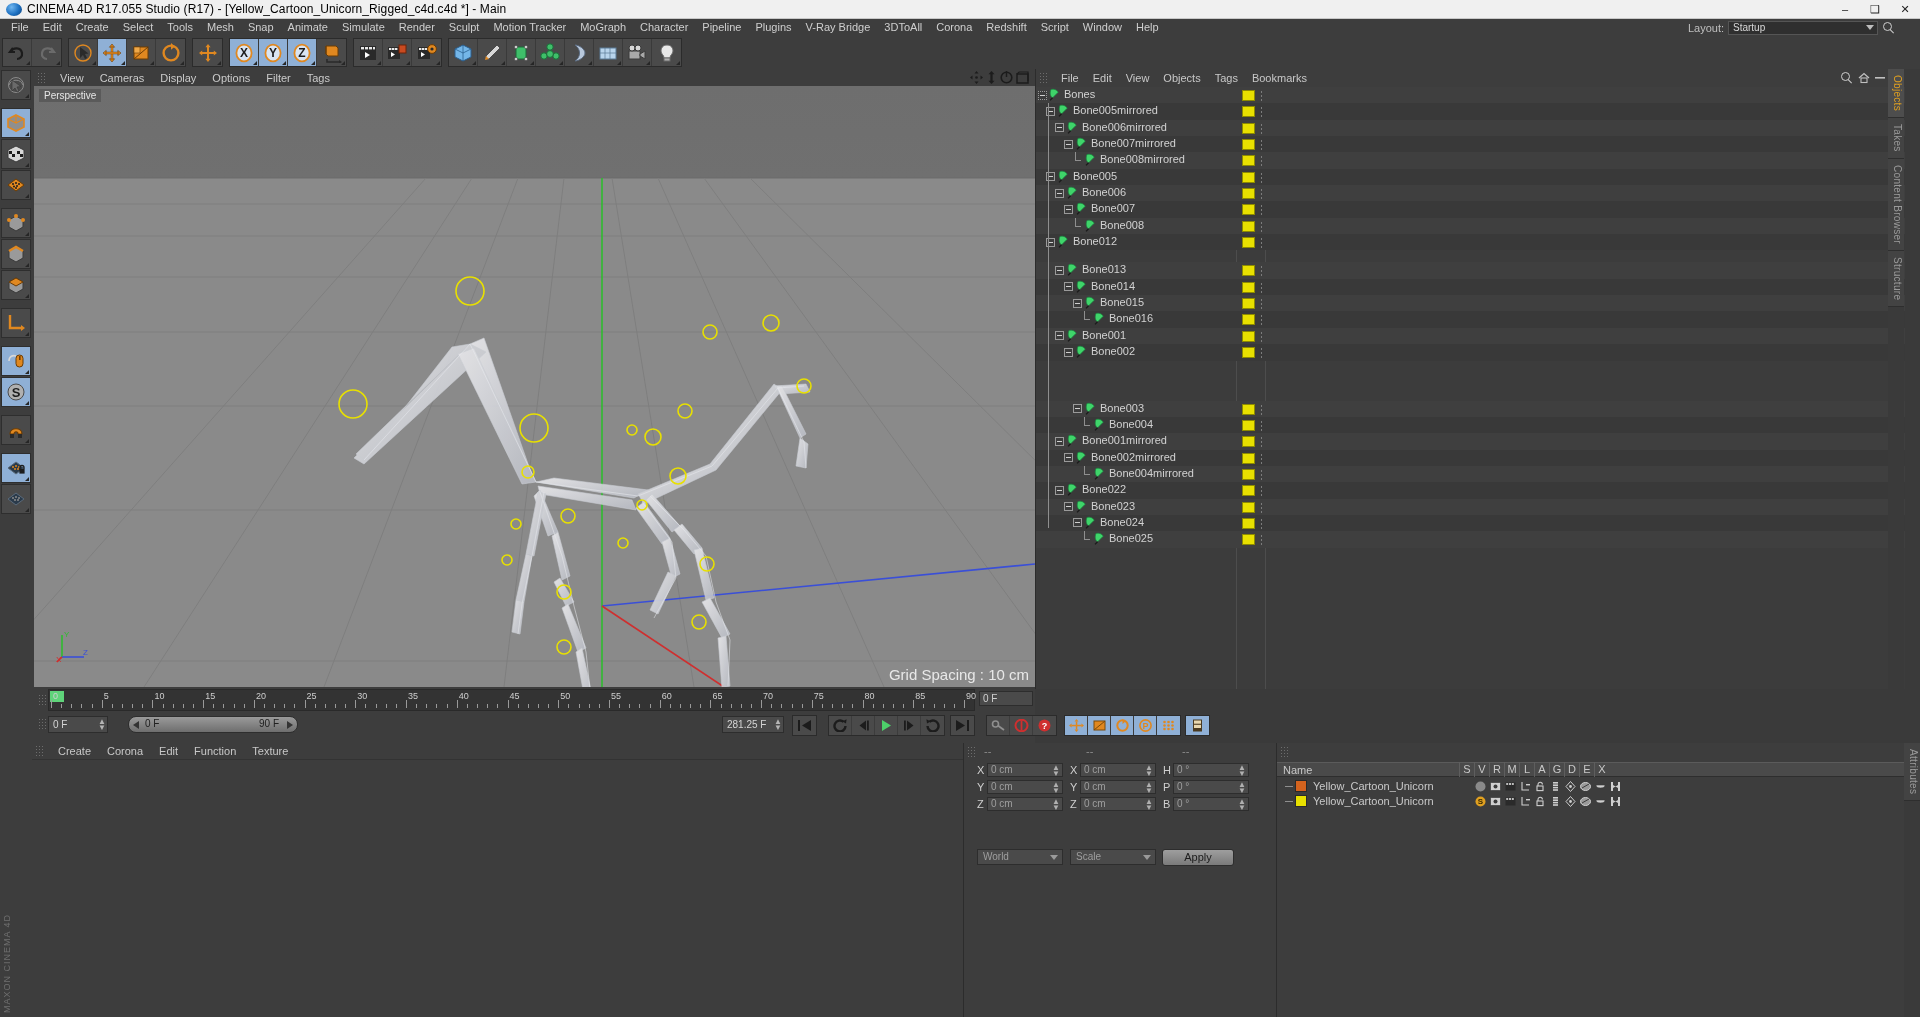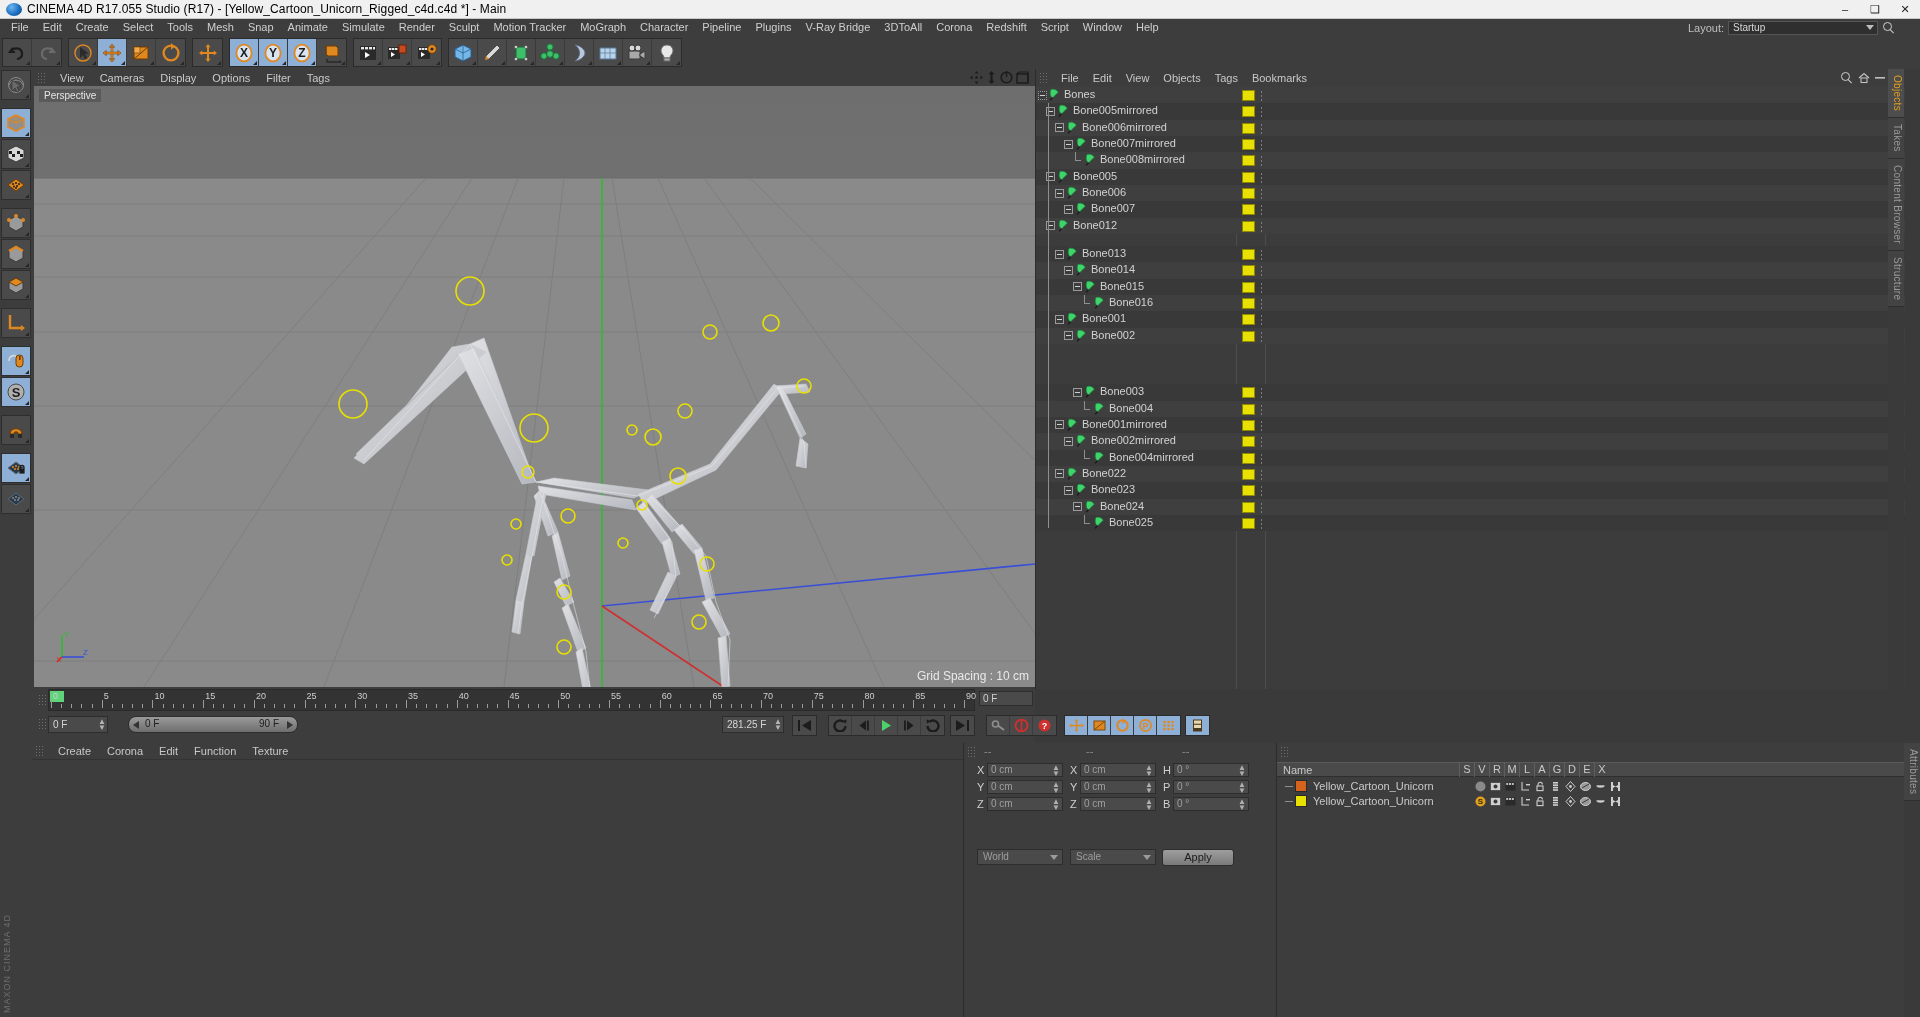--- a/index.html
+++ b/index.html
@@ -86,21 +86,21 @@
   .grip{ width:10px;height:12px; margin:0 5px 0 3px;
          background-image:radial-gradient(#6d6d6d 38%, transparent 40%);
          background-size:3px 3px; flex:none;}
   .vpmenu .mi{ padding:1px 8px; color:#cbcbcb; }
   .vpicons{ margin-left:auto; display:flex; gap:3px; padding-right:6px; align-items:center;}
   .viewport{ position:absolute; left:2px; top:17px; width:1001px; height:601px;
              background:linear-gradient(#6f6f6f 0%, #767676 46%, #8b8b8b 47%, #8b8b8b 100%);
              overflow:hidden; }
   .vplabel{ position:absolute; left:5px; top:3px; background:#5a5a5a; color:#e6e6e6;
             font-size:10px; padding:1px 5px; }
-  .gridspace{ position:absolute; right:6px; bottom:4px; font-size:12px; color:#e8e8e8; }
+  .gridspace{ position:absolute; right:6px; bottom:4px; font-size:15px; color:#e8e8e8; }
   .axgiz{ position:absolute; left:22px; bottom:24px; width:34px; height:34px; }
 
   
   .timeline{ position:absolute; left:32px; top:620px; width:1003px; height:54px;
              background:#3d3d3d; }
   .tlruler{ position:relative; height:22px; margin-left:0; }
   .tlruler .grip{ position:absolute; left:3px; top:5px; }
   .tlstrip{ position:absolute; left:16px; top:0; right:60px; height:22px;
             background:#333; border:1px solid #2a2a2a; }
   .tlnum{ position:absolute; top:1px; font-size:9px; color:#cfcfcf; }
@@ -1215,20 +1215,33 @@
               <svg width="13" height="13" viewBox="0 0 13 13">
                 <path d="M3 1.5 C6 0.5 9 2 10.2 4.2 L4.6 9.8 C2.4 8.6 1.5 5 3 1.5z" fill="#3fd46a" stroke="#1a8a40" stroke-width=".7"></path>
                 <path d="M4.6 9.8 L2 12.4" stroke="#1a1a1a" stroke-width="1.3"></path>
               </svg>
             </span>
             <span class="oname" style="position:absolute;left:55px;top:1px;">Bone007</span>
             <span class="swatch"></span>
             <span class="dots"></span>
           </div>
           <div class="orow" style="position: relative;">
+            <span class="treeline" style="left:39px;top:0px;width:1px;height:8px;"></span>
+            <span class="treeline" style="left:39px;top:8px;width:6px;height:1px;"></span>
+            <span class="bone" style="position:absolute;left:48px;top:1px;">
+              <svg width="13" height="13" viewBox="0 0 13 13">
+                <path d="M3 1.5 C6 0.5 9 2 10.2 4.2 L4.6 9.8 C2.4 8.6 1.5 5 3 1.5z" fill="#3fd46a" stroke="#1a8a40" stroke-width=".7"></path>
+                <path d="M4.6 9.8 L2 12.4" stroke="#1a1a1a" stroke-width="1.3"></path>
+              </svg>
+            </span>
+            <span class="oname" style="position:absolute;left:64px;top:1px;">Bone008</span>
+            <span class="swatch"></span>
+            <span class="dots"></span>
+          </div>
+          <div class="orow" style="position: relative;">
             <span class="expander" style="left:10px;top:3.5px;"></span>
             <span class="bone" style="position:absolute;left:21px;top:1px;">
               <svg width="13" height="13" viewBox="0 0 13 13">
                 <path d="M3 1.5 C6 0.5 9 2 10.2 4.2 L4.6 9.8 C2.4 8.6 1.5 5 3 1.5z" fill="#3fd46a" stroke="#1a8a40" stroke-width=".7"></path>
                 <path d="M4.6 9.8 L2 12.4" stroke="#1a1a1a" stroke-width="1.3"></path>
               </svg>
             </span>
             <span class="oname" style="position:absolute;left:37px;top:1px;">Bone012</span>
             <span class="swatch"></span>
             <span class="dots"></span>

